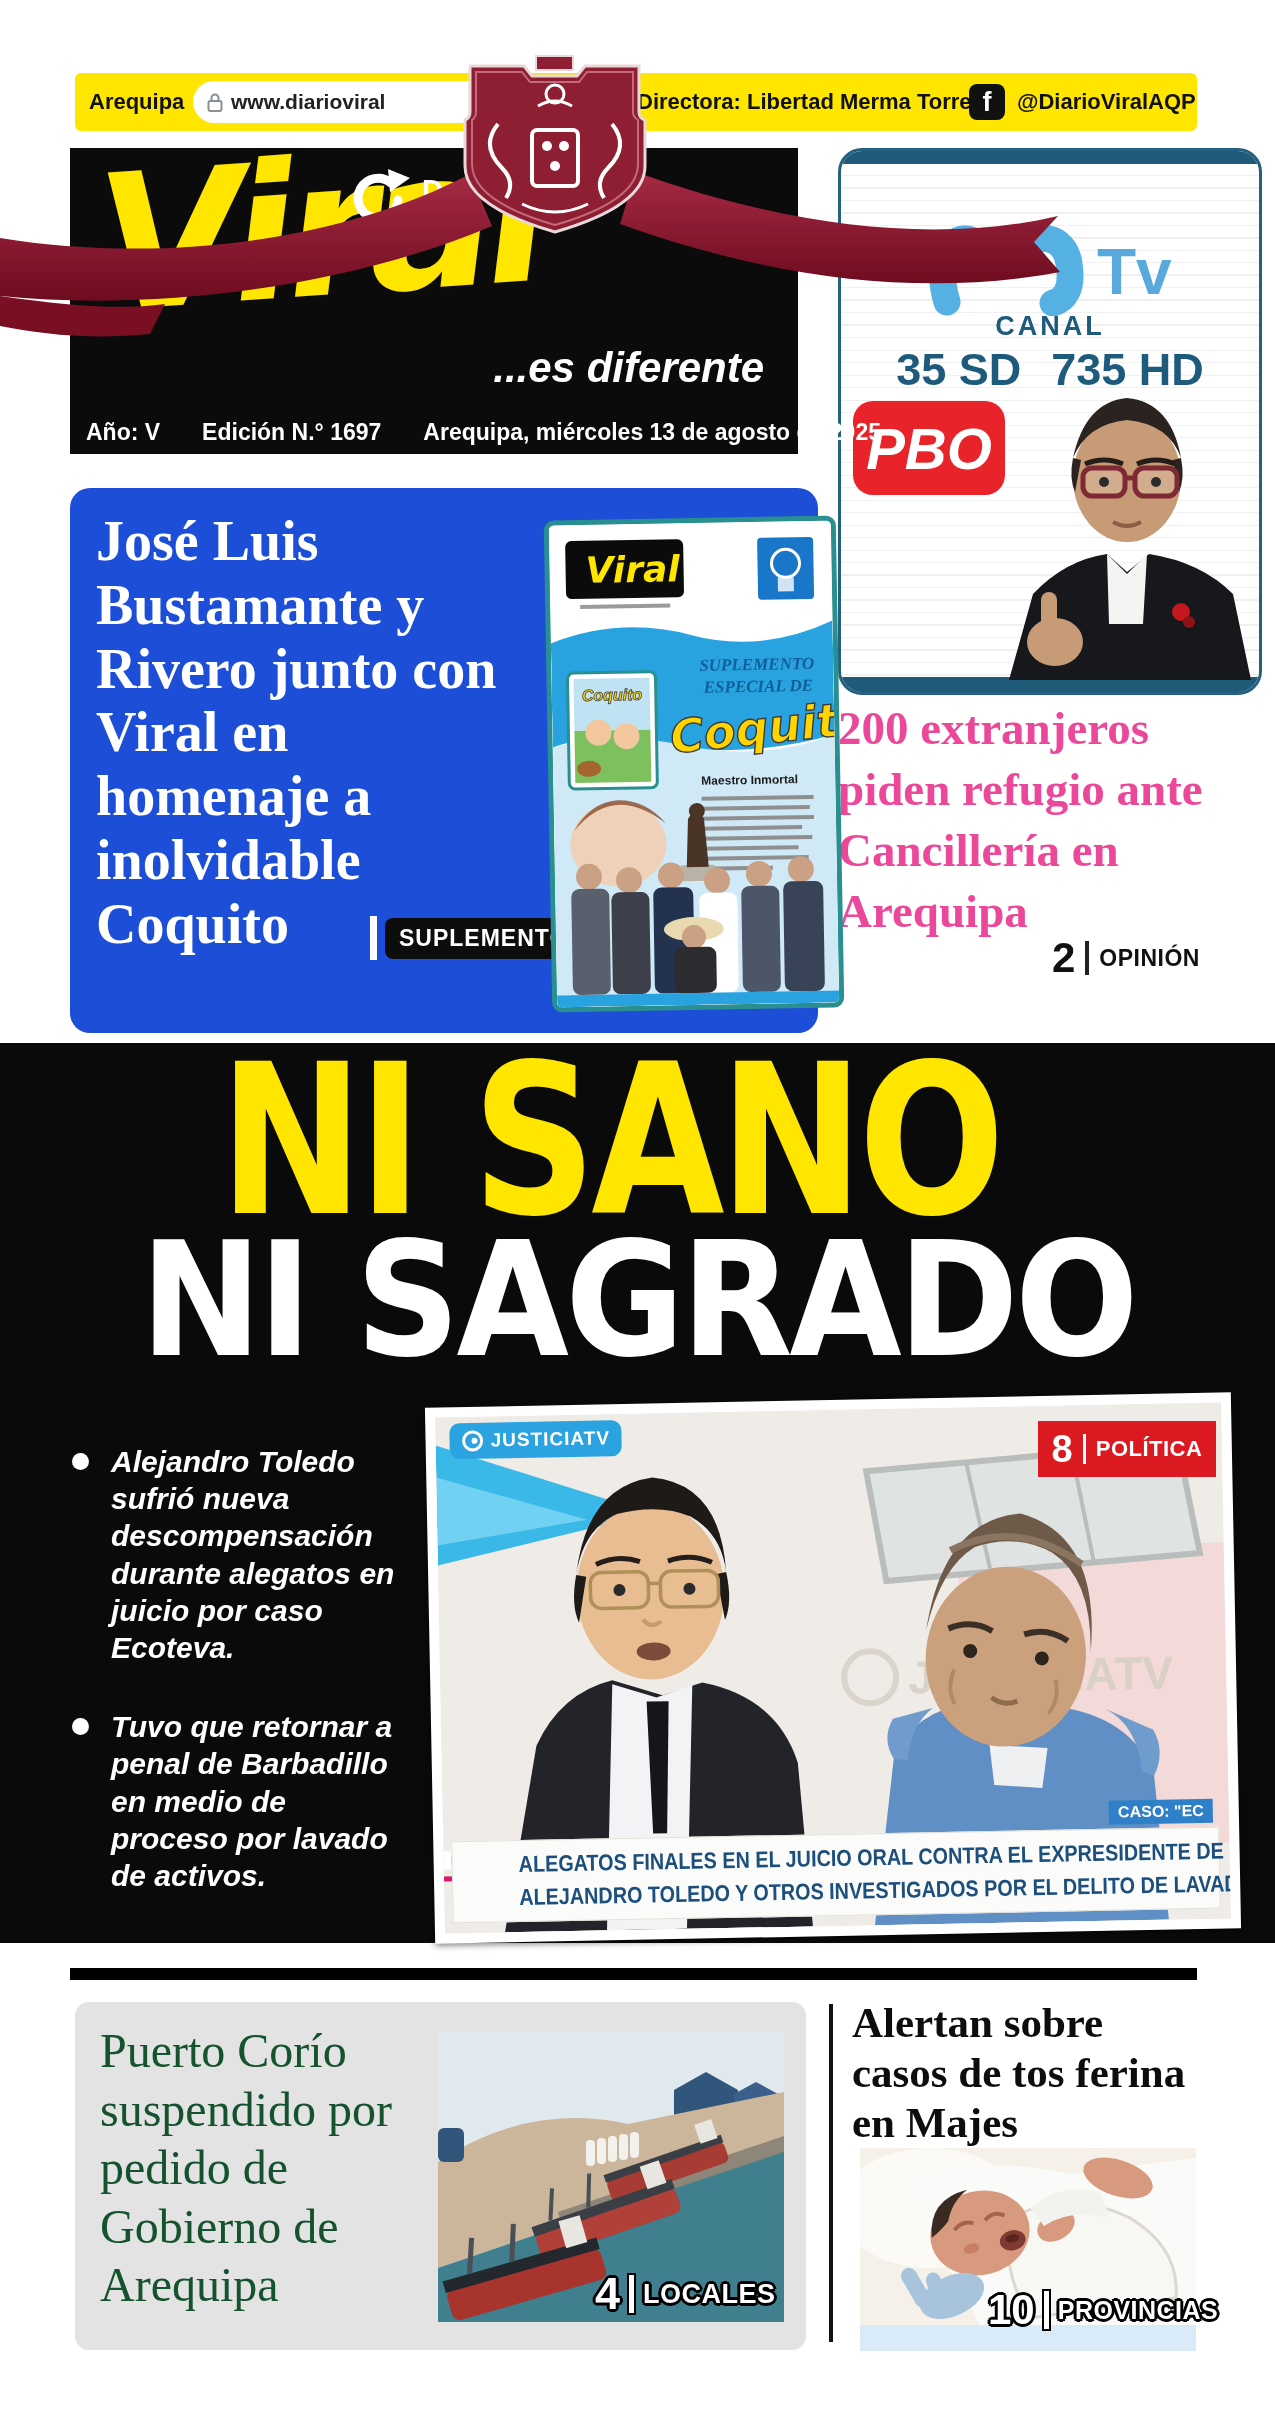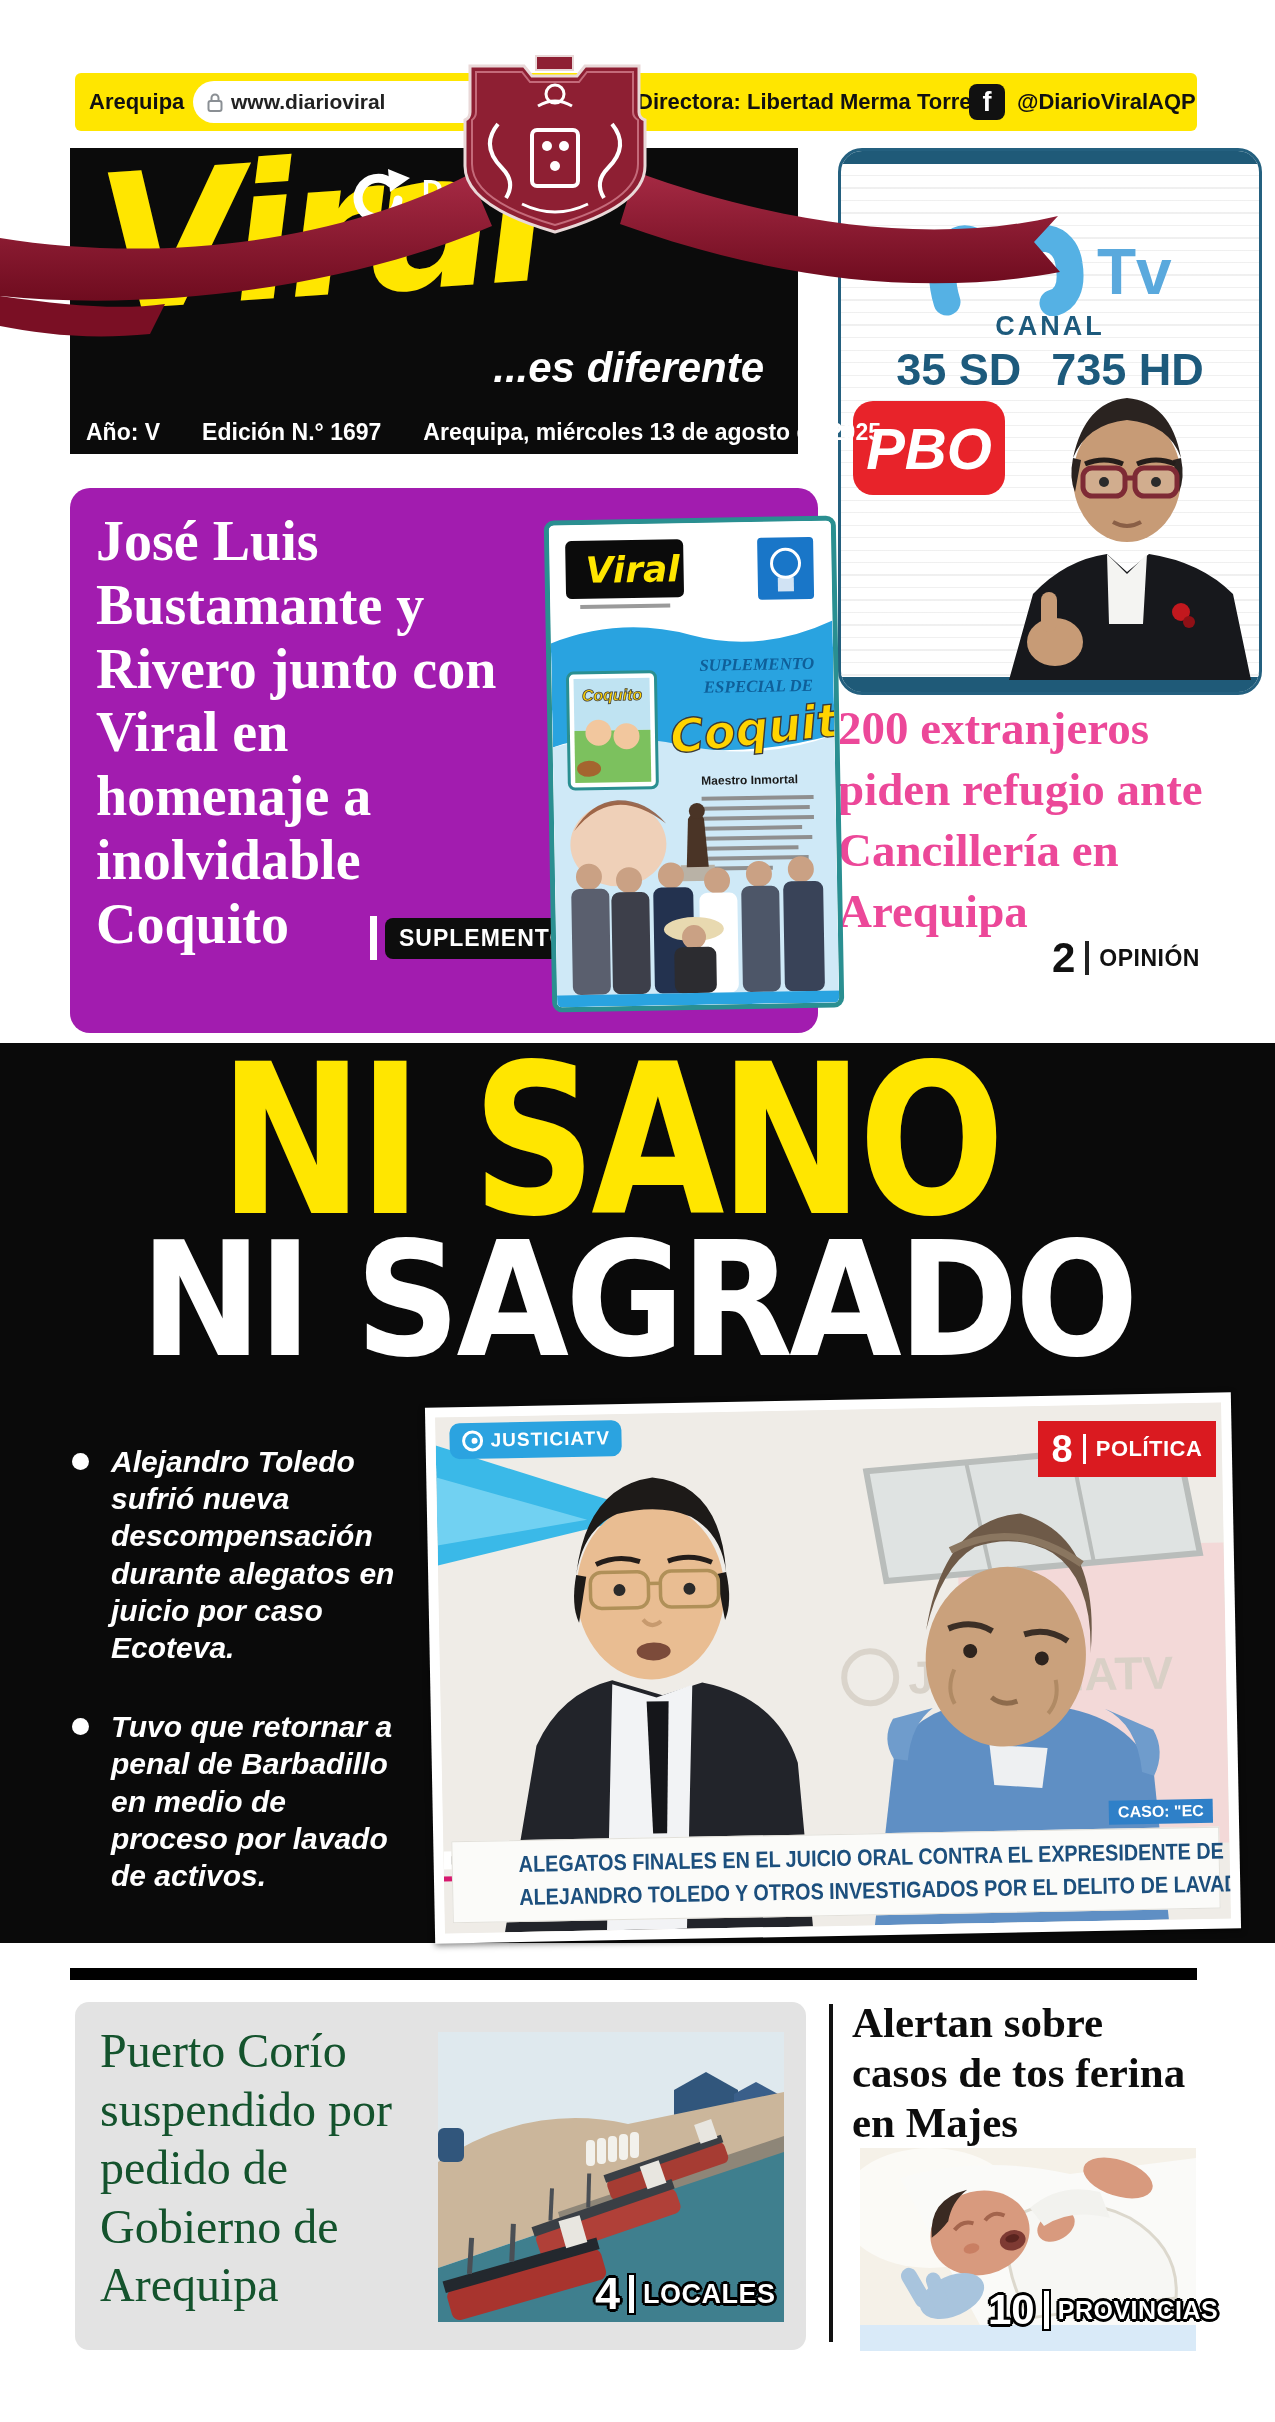--- a/index.html
+++ b/index.html
@@ -42,21 +42,21 @@
          font-size:30px;letter-spacing:2px;}
   .mlogo{position:absolute;left:78px;top:55px;}
   .canal{position:absolute;top:160px;left:0;right:0;text-align:center;color:#1d5a7c;font-weight:700;font-size:27px;letter-spacing:3px;}
   .channels{position:absolute;top:193px;left:0;right:0;display:flex;justify-content:center;gap:30px;
             color:#1d5a7c;font-weight:800;font-size:45px;}
   .pbo{position:absolute;left:12px;top:250px;width:152px;height:94px;background:#e8232a;border-radius:20px;
        display:flex;align-items:center;justify-content:center;color:#fff;font-weight:800;font-style:italic;font-size:58px;}
   .anchor{position:absolute;right:2px;bottom:12px;}
 
   
-  .tealcard{left:70px;top:488px;width:748px;height:545px;background:#a21caf;border-radius:20px;text-decoration:underline;}
+  .tealcard{left:70px;top:488px;width:748px;height:545px;background:#1d4ed8;border-radius:20px;text-decoration:underline;}
   .teal-headline{position:absolute;left:26px;top:22px;width:410px;color:#fff;font-weight:700;
                  font-size:56px;line-height:1.14;}
   .supl-tag{position:absolute;left:300px;top:428px;display:flex;align-items:center;gap:8px;}
   .supl-bar{width:7px;height:44px;background:#fff;}
   .supl-pill{background:#0d0d0d;color:#fff;font-weight:700;font-size:23px;letter-spacing:1px;
              padding:7px 14px;border-radius:8px;}
 
   .cover{left:548px;top:518px;width:282px;height:482px;background:#fff;border:5px solid #2a8f91;
          border-radius:10px;transform:rotate(-1deg);z-index:6;overflow:hidden;}
 

